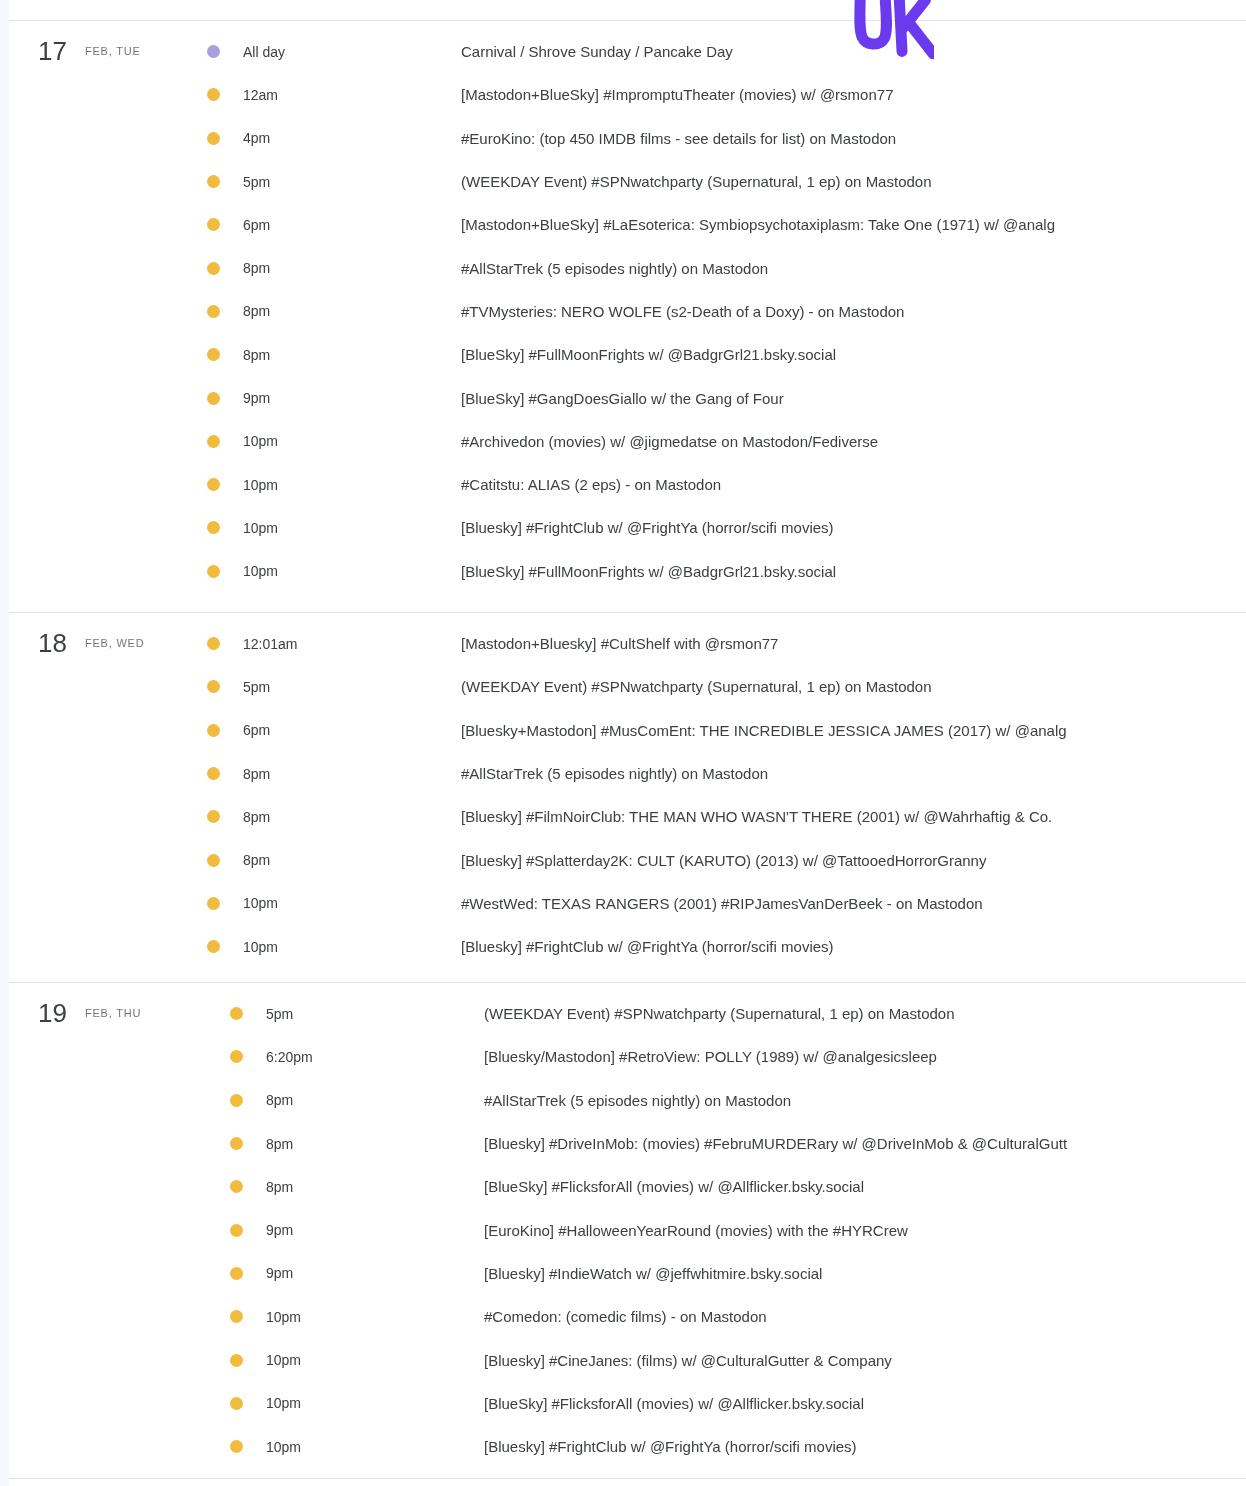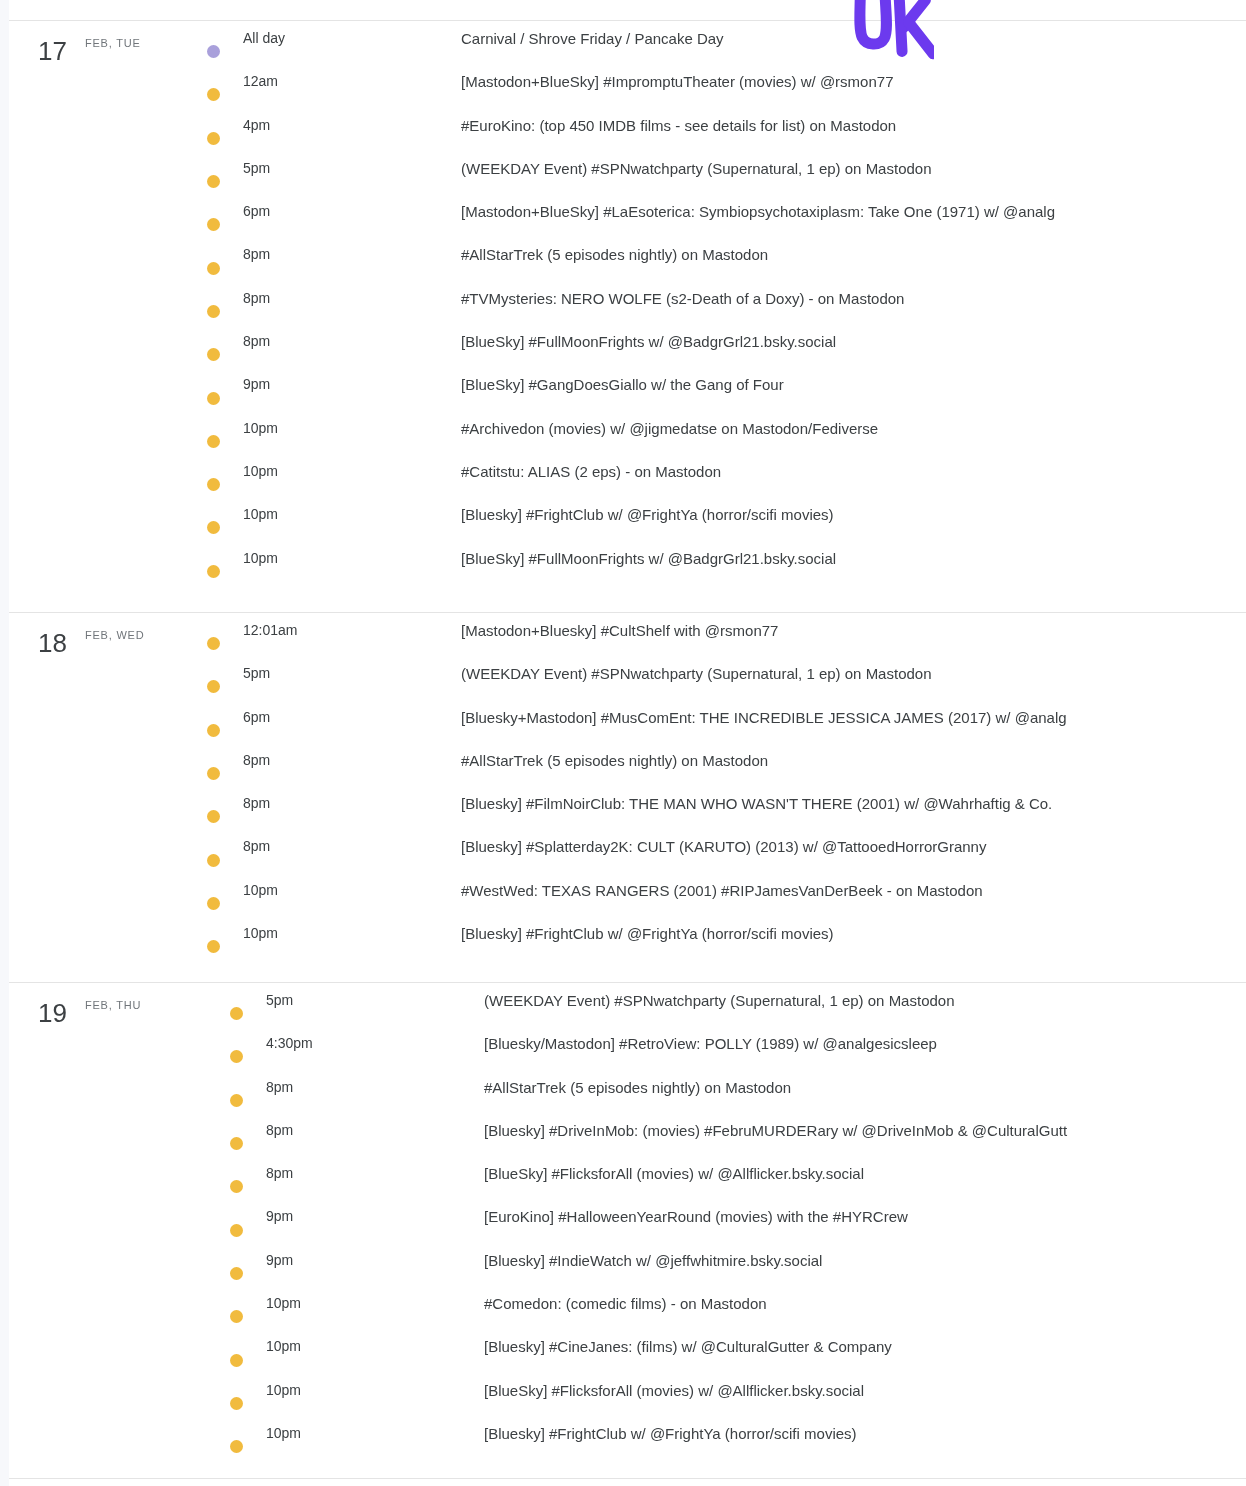--- a/index.html
+++ b/index.html
@@ -29,42 +29,42 @@
     align-items:flex-start;
   }
   .day-section.last{
     border-bottom:1px solid var(--divider);
     gap:23px;
   }
   .date-cell{
     box-sizing:border-box;
     width:191px;flex:none;
     padding:16px 0 0 29px;
-    display:flex;align-items:flex-start;
+    display:flex;align-items:center;
     cursor:pointer;
   }
   .day-num{
     font-size:26px;line-height:1.1;
     color:var(--text-primary);
     letter-spacing:0;
   }
   .day-label{
     margin-left:18px;
     font-size:11px;
     letter-spacing:.8px;
     color:var(--text-secondary);
     text-transform:uppercase;
   }
   .rows{
     flex:1;min-width:0;
     padding-top:9px;
   }
   .row{
     height:43.3px;
-    display:flex;
+    display:flex;align-items:center;
     cursor:pointer;
   }
   .dot-wrap{
     box-sizing:border-box;
     width:36px;flex:none;
     padding-left:7px;
     display:flex;align-items:center;
   }
   .dot{
     width:13px;height:13px;border-radius:50%;
@@ -102,21 +102,21 @@
       <div class="date-cell">
         <span class="day-num">17</span>
         <span class="day-label">FEB, TUE</span>
       </div>
       <div class="rows">
         <div class="row">
           <span class="dot-wrap">
             <span class="dot" style="background: rgb(169, 160, 219);"></span>
           </span>
           <span class="time-col">All day</span>
-          <span class="title-col">Carnival / Shrove Friday / Pancake Day</span>
+          <span class="title-col">Carnival / Shrove Sunday / Pancake Day</span>
         </div>
         <div class="row">
           <span class="dot-wrap">
             <span class="dot" style="background: rgb(241, 187, 62);"></span>
           </span>
           <span class="time-col">12am</span>
           <span class="title-col">[Mastodon+BlueSky] #ImpromptuTheater (movies) w/ @rsmon77</span>
         </div>
         <div class="row">
           <span class="dot-wrap">
@@ -271,21 +271,21 @@
           <span class="dot-wrap">
             <span class="dot" style="background: rgb(241, 187, 62);"></span>
           </span>
           <span class="time-col">5pm</span>
           <span class="title-col">(WEEKDAY Event) #SPNwatchparty (Supernatural, 1 ep) on Mastodon</span>
         </div>
         <div class="row">
           <span class="dot-wrap">
             <span class="dot" style="background: rgb(241, 187, 62);"></span>
           </span>
-          <span class="time-col">4:30pm</span>
+          <span class="time-col">6:20pm</span>
           <span class="title-col">[Bluesky/Mastodon] #RetroView: POLLY (1989) w/ @analgesicsleep</span>
         </div>
         <div class="row">
           <span class="dot-wrap">
             <span class="dot" style="background: rgb(241, 187, 62);"></span>
           </span>
           <span class="time-col">8pm</span>
           <span class="title-col">#AllStarTrek (5 episodes nightly) on Mastodon</span>
         </div>
         <div class="row">

